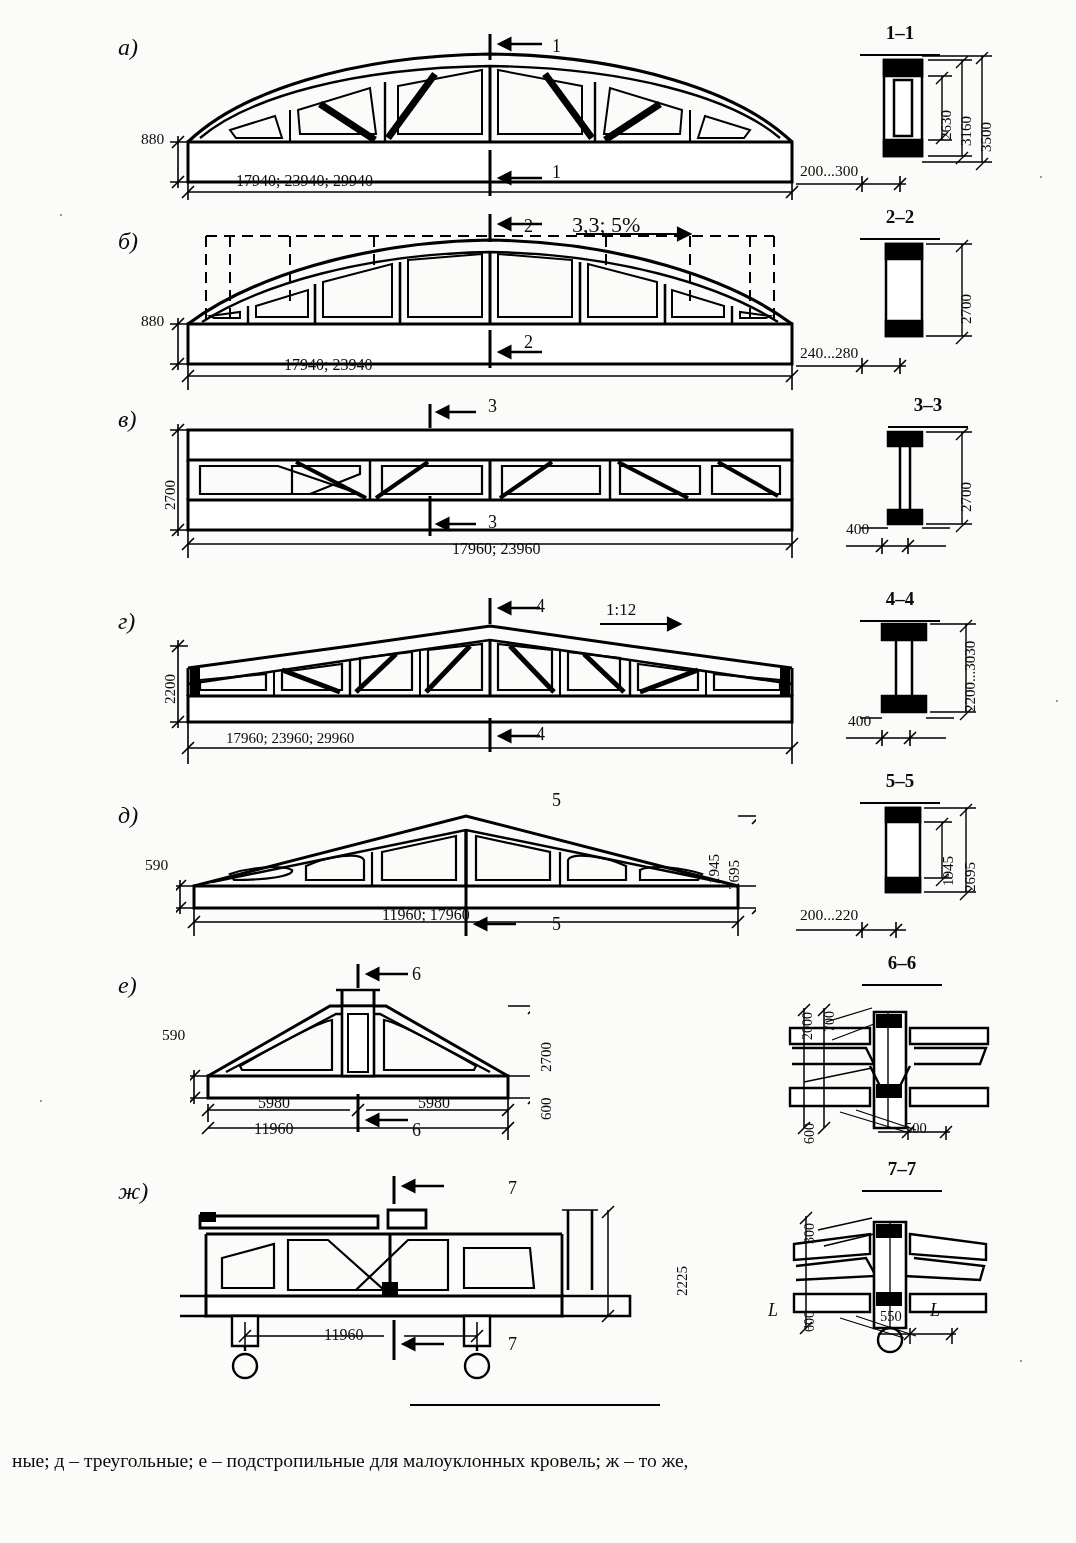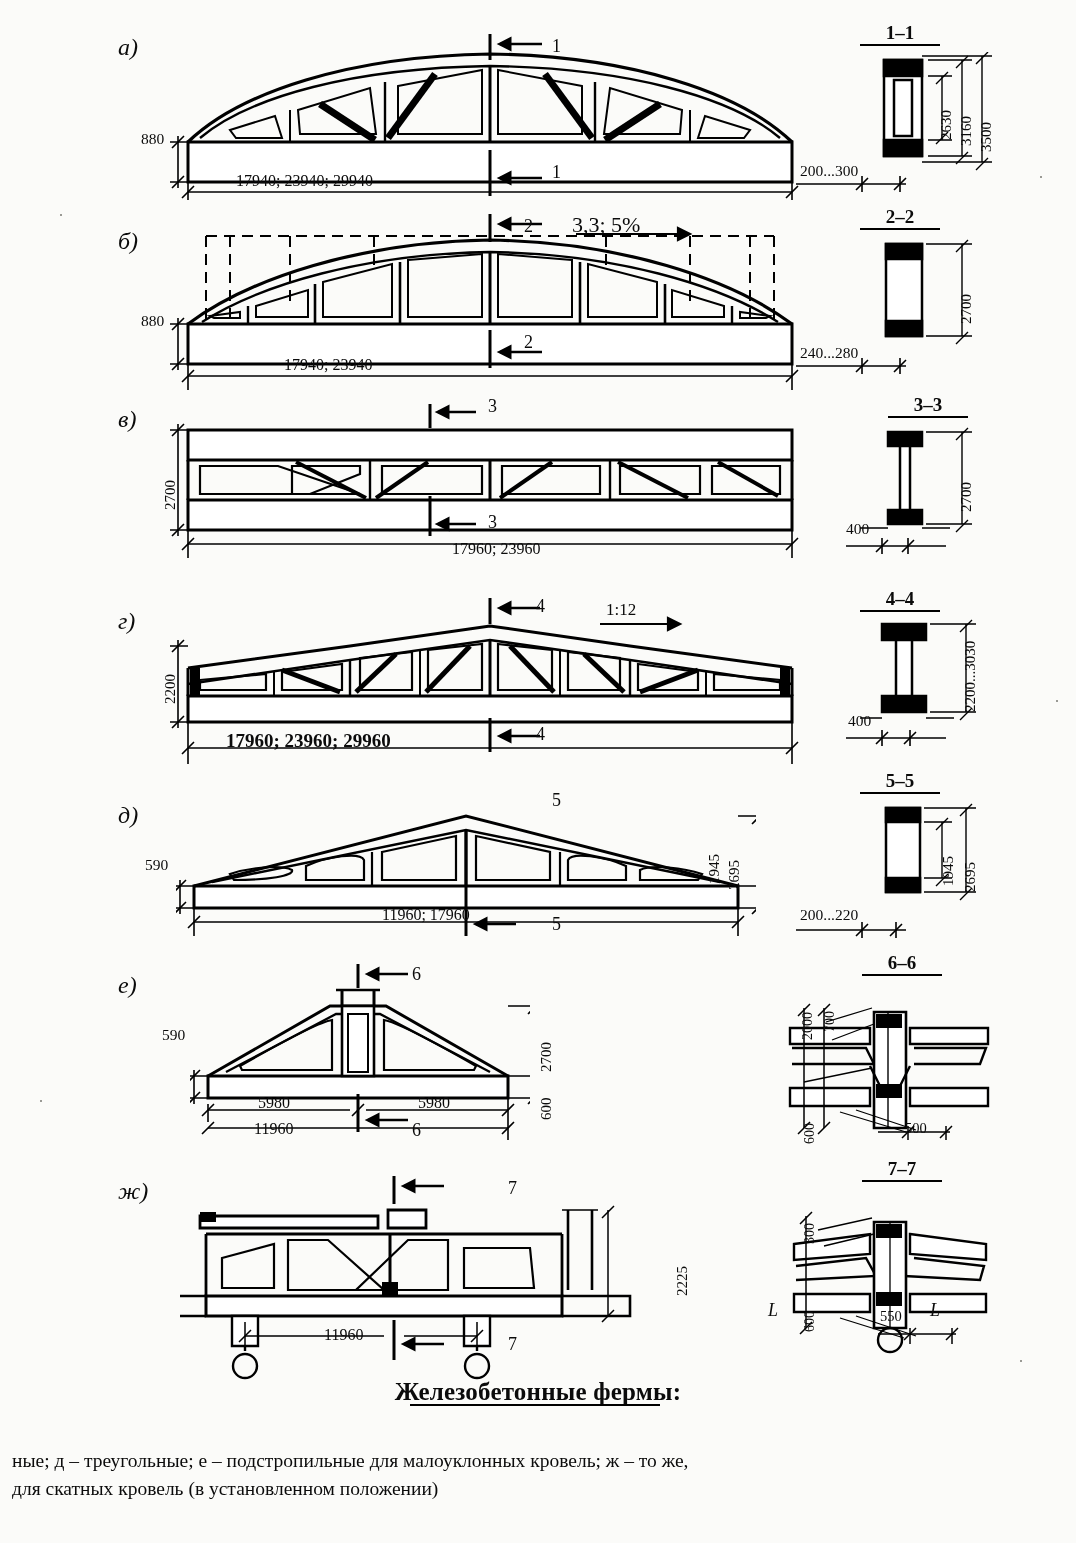--- a/index.html
+++ b/index.html
@@ -5,21 +5,21 @@
   html,body{margin:0;padding:0;background:#fbfbf9;}
   body{width:1076px;height:1543px;position:relative;font-family:"Liberation Serif",serif;color:#0b0b0b;overflow:hidden;}
   .sheet{position:absolute;inset:0;}
   svg{display:block;}
   .lbl{position:absolute;font-family:"Liberation Serif",serif;white-space:nowrap;}
   .it{font-style:italic;}
   .cap{position:absolute;left:0;right:0;text-align:center;}
   .capttl{font-size:25px;font-weight:700;letter-spacing:.2px;}
   .captxt{position:absolute;font-size:19.5px;line-height:26px;text-align:left;}
   .secttl{position:absolute;font-size:19px;font-weight:700;text-align:center;}
-  .secttl .bar{display:block;border-bottom:2px solid #000;padding-bottom:0;}
+  .secttl .bar{display:block;border-bottom:2px solid #000;padding-bottom:10px;}
   .vtxt{position:absolute;font-size:15px;transform:rotate(-90deg);transform-origin:left top;white-space:nowrap;}
   .htxt{position:absolute;font-size:15.5px;white-space:nowrap;text-align:center;}
   .ltr{position:absolute;font-size:24px;font-style:italic;}
   .num{position:absolute;font-size:18px;}
   .dot{position:absolute;width:2px;height:2px;background:#9a9a95;}
 </style>
 </head>
 <body>
 
 <div class="sheet">
@@ -329,21 +329,21 @@
     <path d="M18 152 L622 152"></path>
     <path d="M18 126 L18 168 M622 126 L622 168"></path>
     <path d="M12 158 L24 146 M616 158 L628 146"></path>
   </g>
 </svg>
 
 <div class="num" style="left:536px;top:596px;">4</div>
 <div class="num" style="left:536px;top:724px;">4</div>
 <div class="htxt" style="left:606px;top:600px;font-size:17px;">1:12</div>
 <div class="vtxt" style="left:162px;top:704px;">2200</div>
-<div class="htxt" style="left:226px;top:730px;font-size:19px;font-weight:bold;">17960; 23960; 29960</div>
+<div class="htxt" style="left:226px;top:730px;font-size:15px;">17960; 23960; 29960</div>
 
 <div class="secttl" style="left:860px;top:588px;width:80px;">
       <span class="bar">4–4</span>
     </div>
 <svg style="position:absolute;left:860px;top:618px;" width="150" height="106" viewBox="0 0 150 106">
   <g stroke="#000" stroke-width="2.5">
     <rect x="22" y="6" width="44" height="16" fill="#000"></rect>
     <rect x="22" y="78" width="44" height="16" fill="#000"></rect>
     <rect x="36" y="22" width="16" height="56" fill="#fff"></rect>
   </g>
@@ -616,24 +616,22 @@
     <path d="M140 140 L140 156 M182 140 L182 156"></path>
     <path d="M134 152 L146 140 M176 152 L188 140"></path>
   </g>
 </svg>
 <div class="vtxt" style="left:802px;top:1244px;font-size:14px;">300</div>
 <div class="vtxt" style="left:802px;top:1332px;font-size:14px;">600</div>
 <div class="htxt" style="left:880px;top:1308px;font-size:14.5px;">550</div>
 <div class="lbl it" style="left:768px;top:1300px;font-size:18px;">L</div>
 <div class="lbl it" style="left:930px;top:1300px;font-size:18px;">L</div>
 
-<div class="cap capttl" style="top:1378px;left:0;">Железобетонные фермы:</div>
 <div style="position:absolute;left:410px;top:1404px;width:250px;border-top:2px solid #000;"></div>
 <div class="captxt" style="left:12px;top:1448px;width:1050px;">ные; д – треугольные; е – подстропильные для малоуклонных кровель; ж – то же,</div>
-<div class="captxt" style="left:12px;top:1476px;width:1050px;">для скатных кровель (в установленном положении)</div>
 
 <div class="dot" style="left:1040px;top:176px;"></div>
 <div class="dot" style="left:60px;top:214px;"></div>
 <div class="dot" style="left:1056px;top:700px;"></div>
 <div class="dot" style="left:40px;top:1100px;"></div>
 <div class="dot" style="left:1020px;top:1360px;"></div>
 
 </div>
 
 </body></html>

